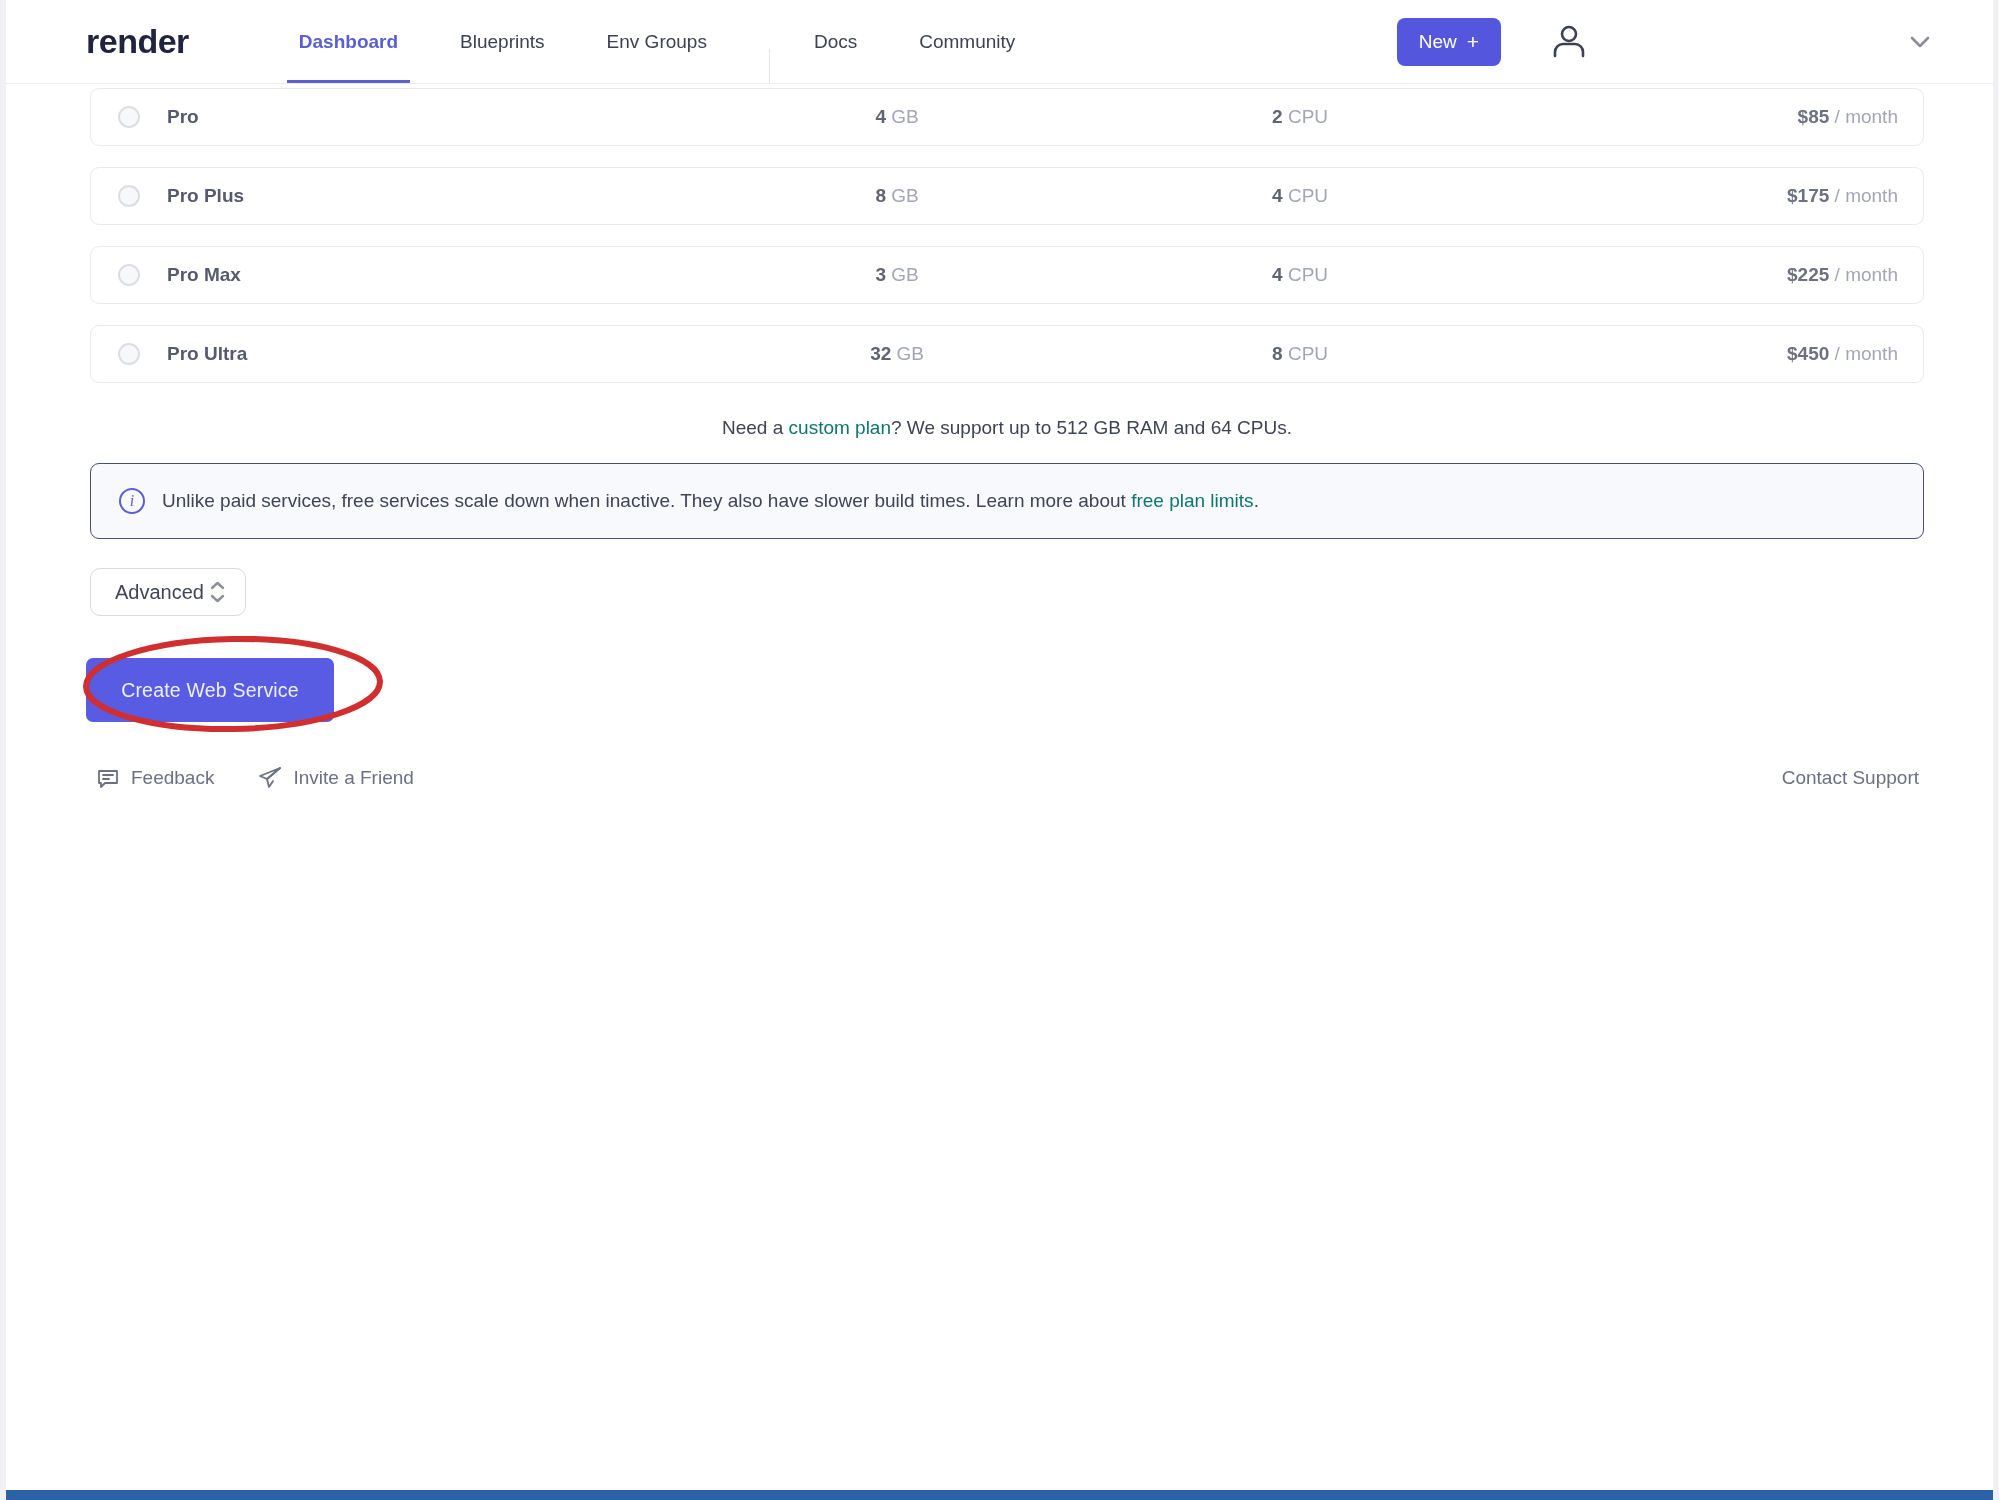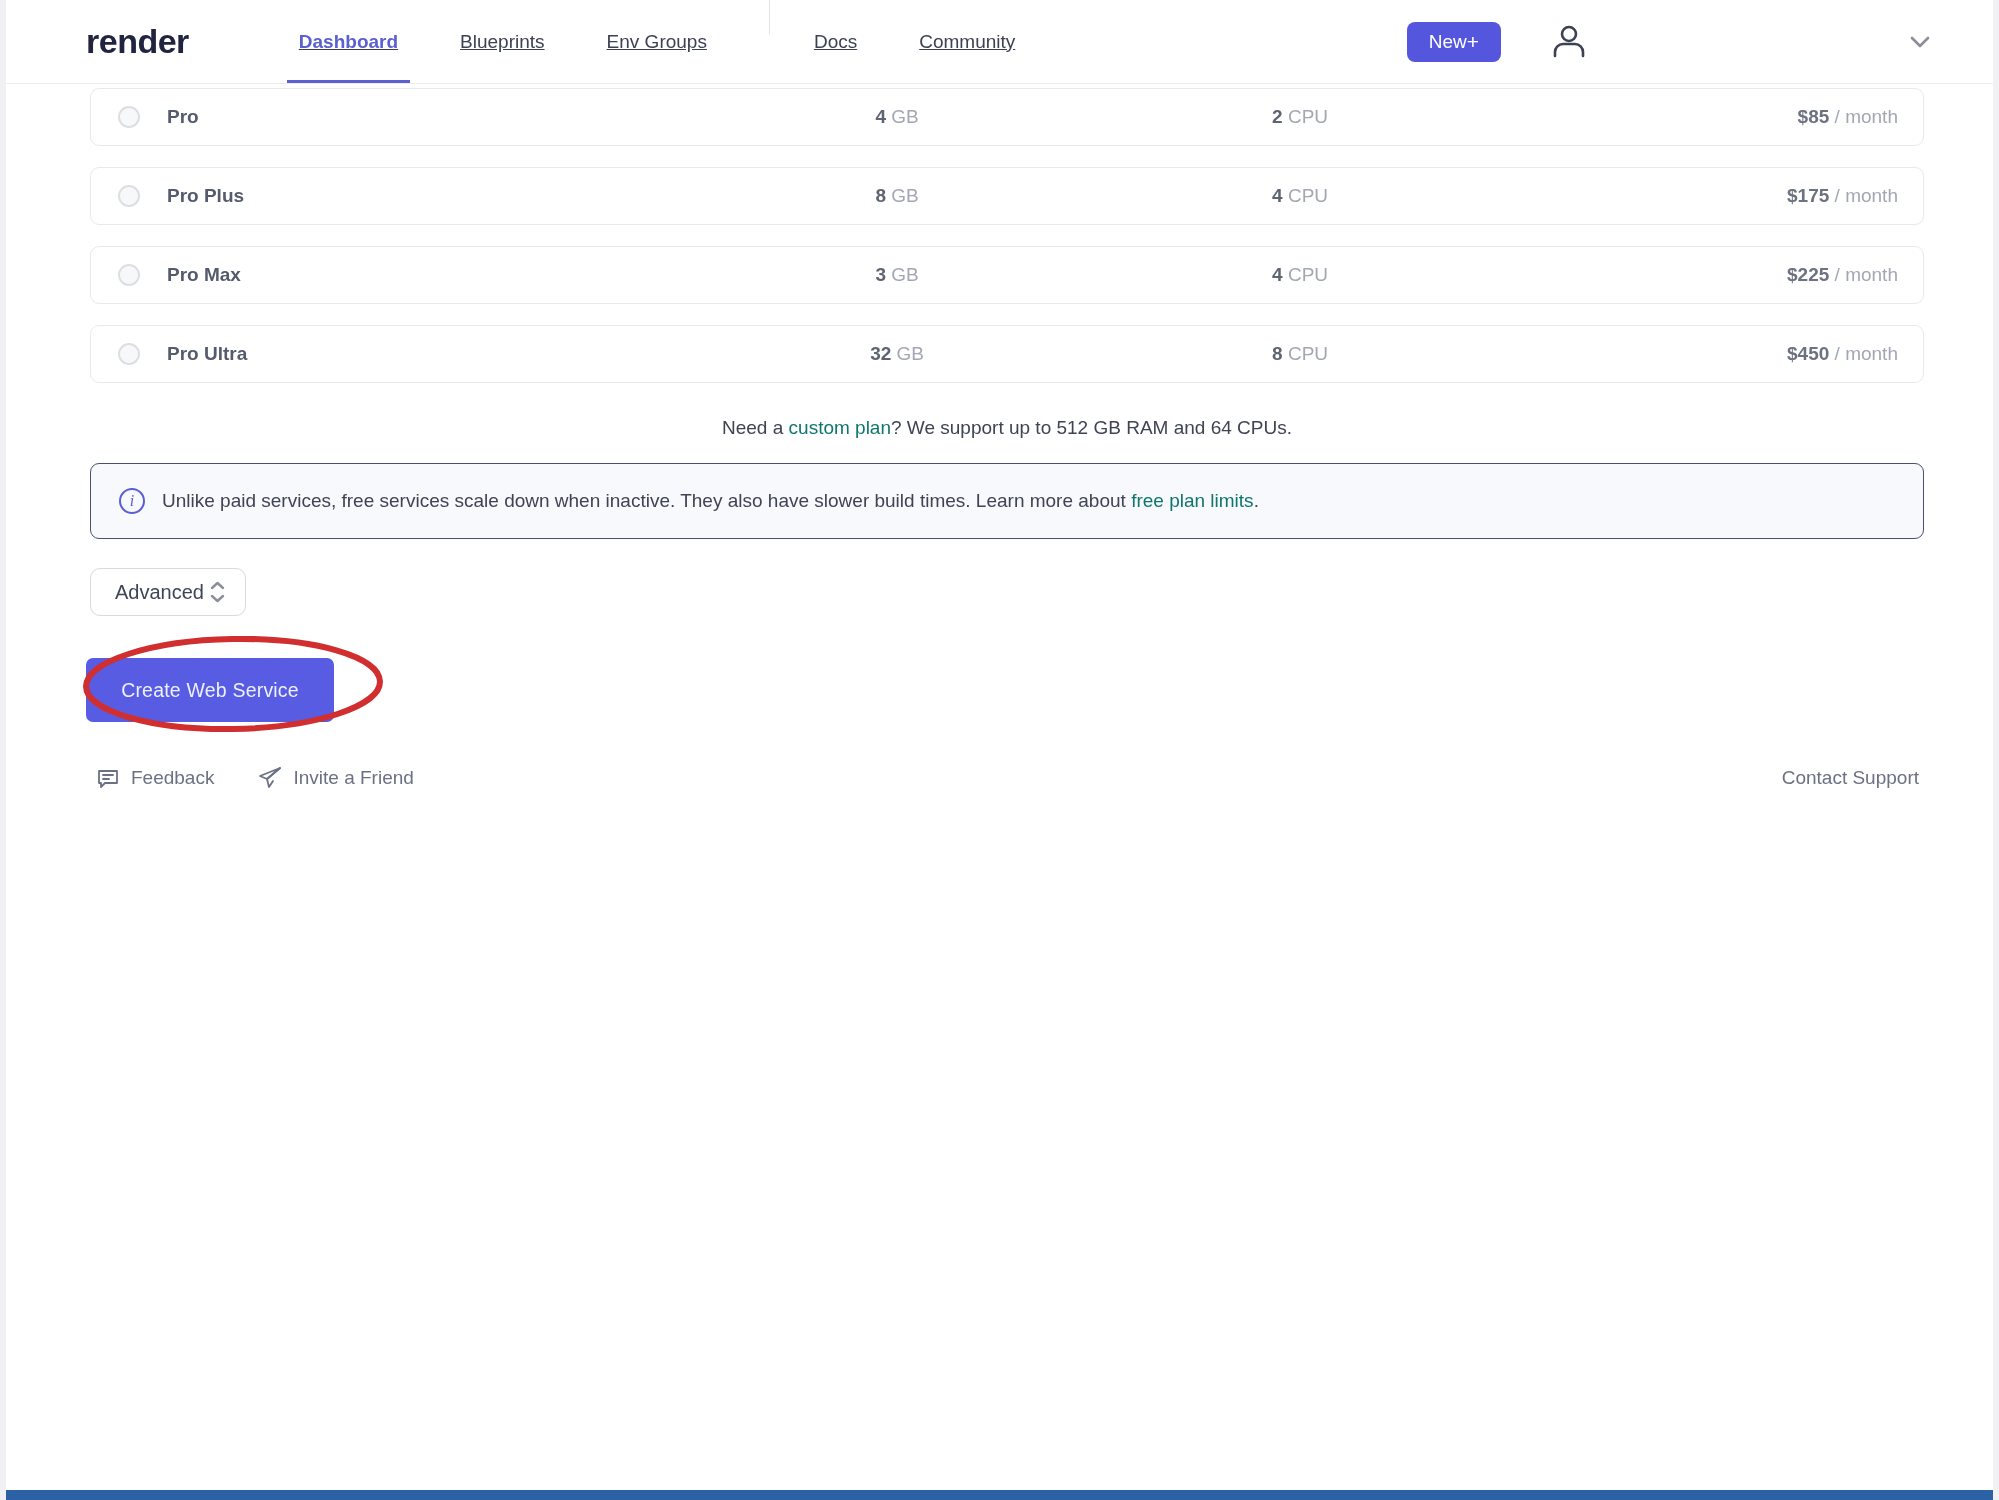--- a/index.html
+++ b/index.html
@@ -21,37 +21,37 @@
     align-items:center;
     border-bottom:1px solid #ededf1;
     padding:0 62px 0 80px;
     background:#fff;
     position:relative;
   }
   .logo {
     font-size:34px; font-weight:700; color:#20243f;
     letter-spacing:-0.5px; margin-right:110px;
   }
-  .nav-items { display:flex; align-items:flex-start; height:100%;text-decoration:underline; }
+  .nav-items { display:flex; align-items:flex-end; height:100%; }
   .nav-item {
     font-size:19px; color:#3c4254; margin-right:62px;
     height:100%; display:flex; align-items:center; position:relative;
     cursor:pointer;
   }
   .nav-item.active { color:#5a5fd1; font-weight:600; }
   .nav-item.active::after {
     content:""; position:absolute; left:-12px; right:-12px; bottom:0;
     height:3px; background:#5a5fd1;
   }
   .nav-divider { width:1px; height:34px; background:#e2e4e9; margin:0 44px 0 0; }
   .nav-right { margin-left:auto; display:flex; align-items:center; }
   .new-btn {
     background:#5457dd; color:#fff; font-size:19px;
-    border:none; border-radius:8px; height:40px; padding:0 22px;
-    display:flex; align-items:center; cursor:pointer;
+    border:none; border-radius:8px; height:48px; padding:0 22px;
+    display:flex; align-items:center; gap:10px; cursor:pointer;
     font-family:inherit;
   }
   .new-btn .plus { font-size:21px; }
   .user-icon { margin-left:48px; cursor:pointer; display:flex; }
   .caret { margin-left:320px; cursor:pointer; display:flex; }
 
   
   .main { padding:0 69px 0 84px; }
 
   .plan-row {

